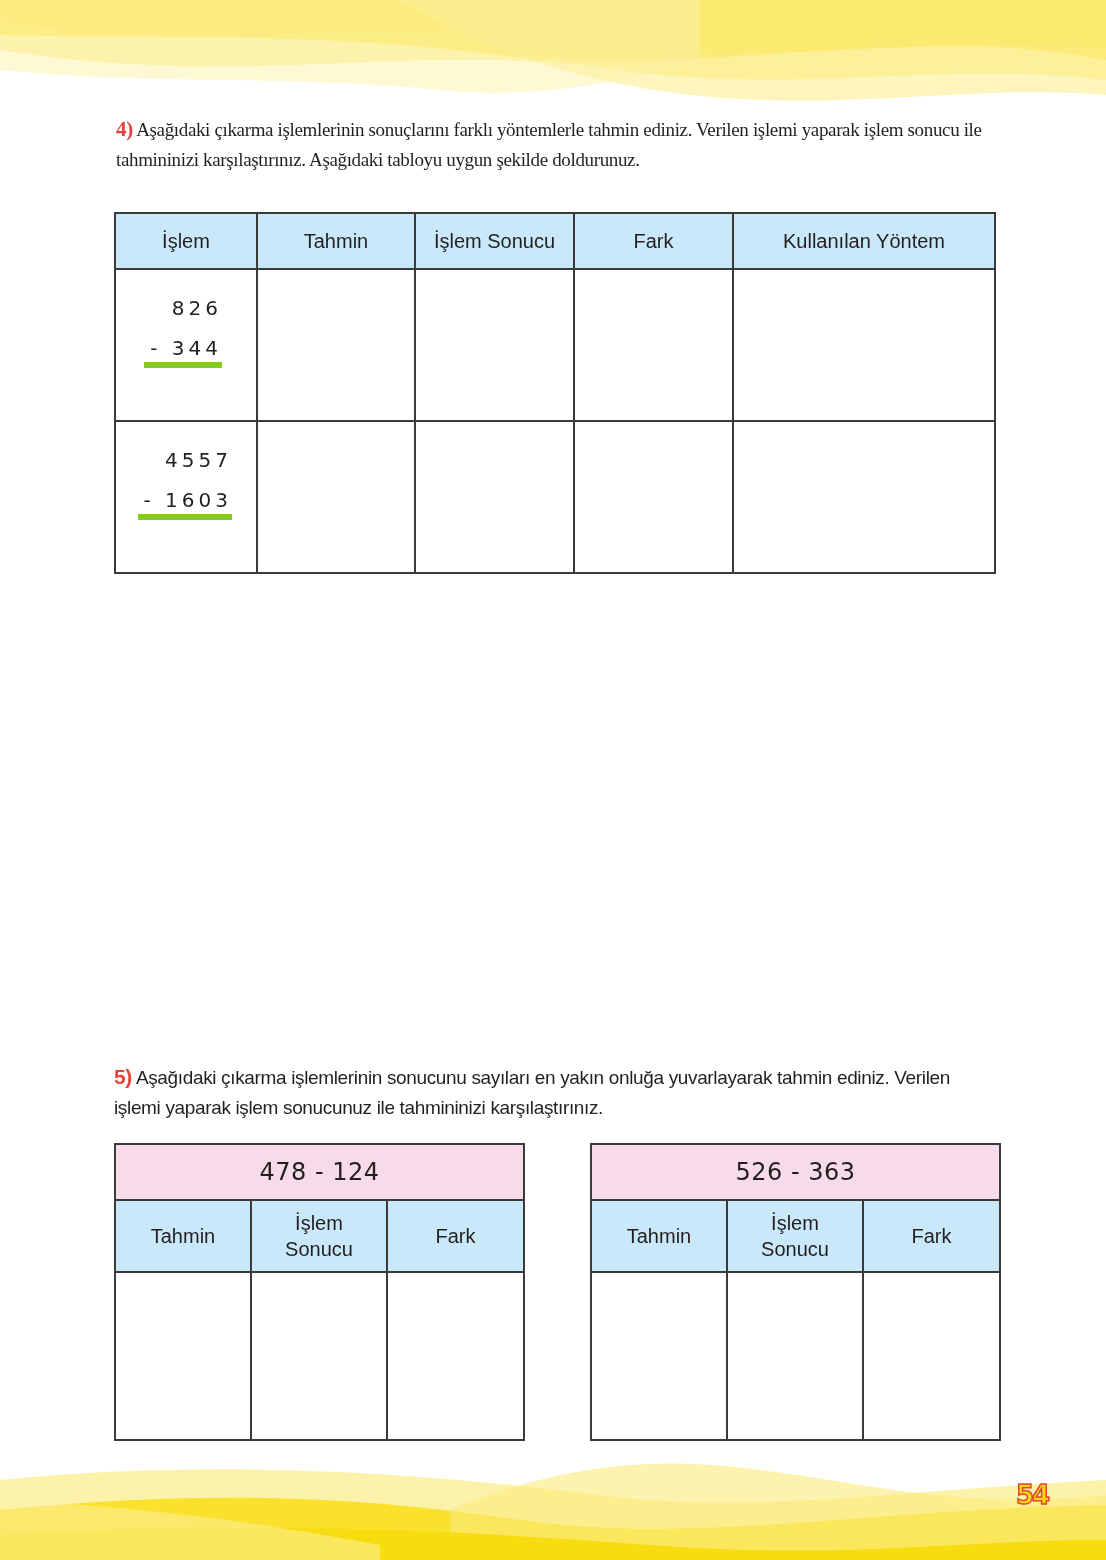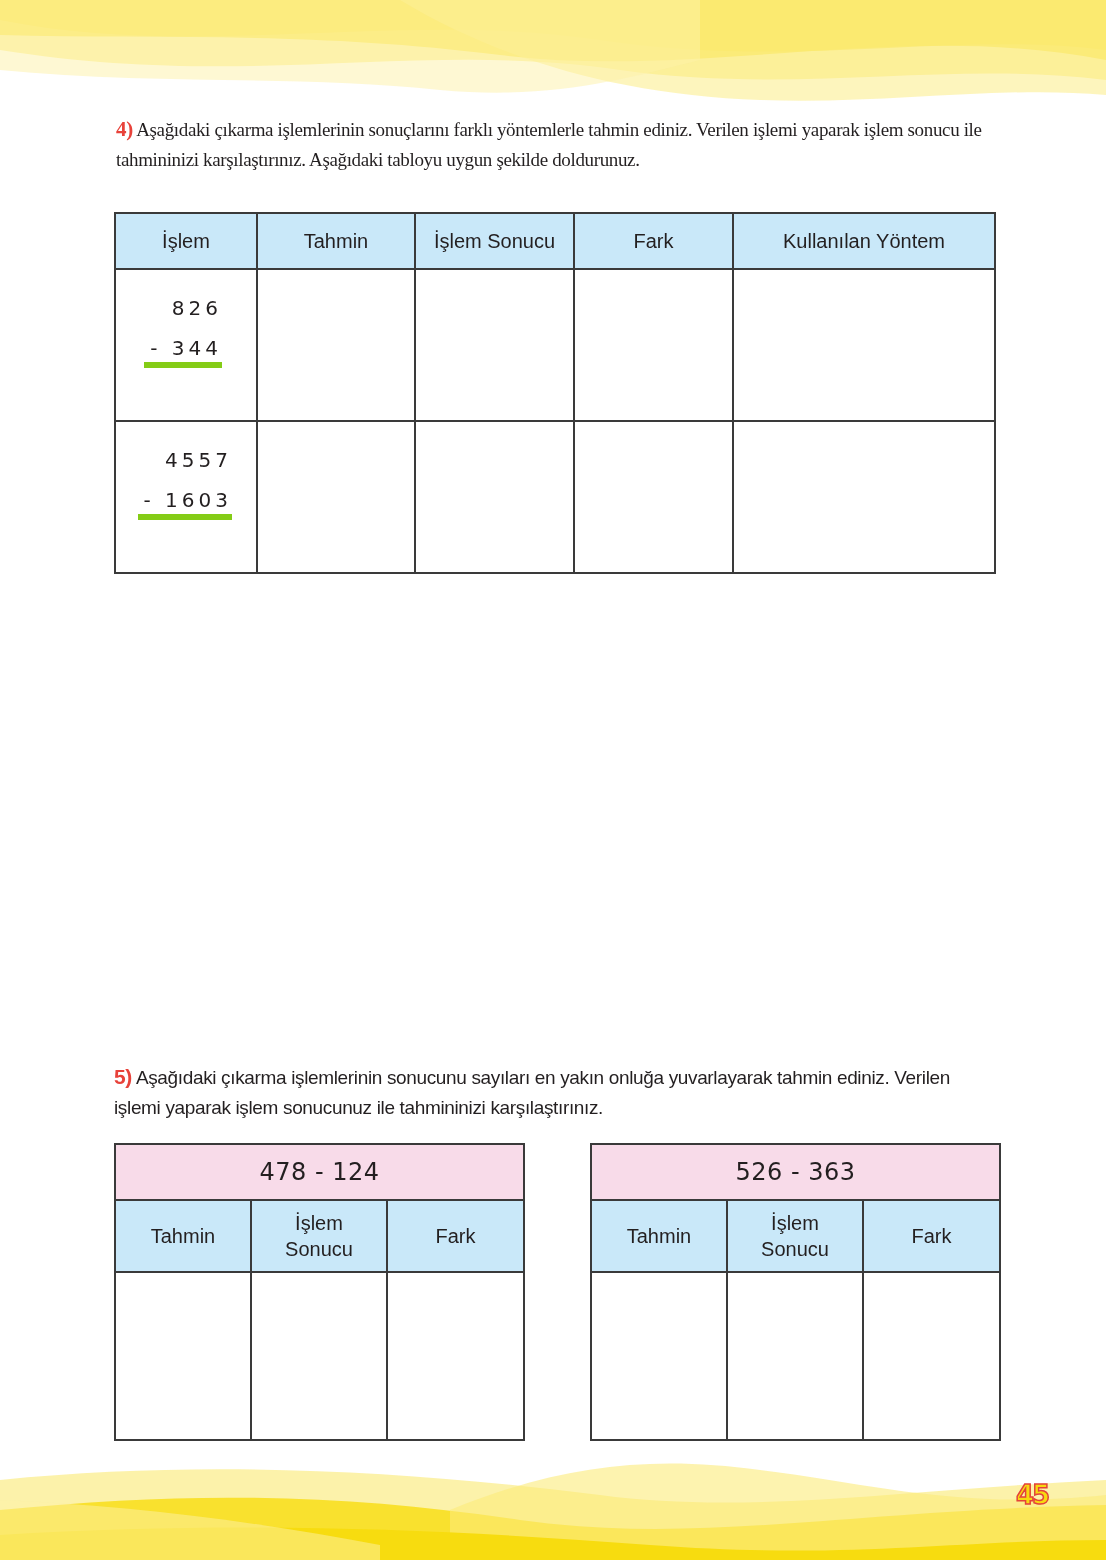--- a/index.html
+++ b/index.html
@@ -182,13 +182,13 @@
   </table>
 
 <svg class="deco deco-bottom" viewBox="0 0 1106 110" preserveAspectRatio="none">
   <path d="M0,30 C200,10 400,20 600,45 C750,65 900,40 1106,30 V110 H0 Z" fill="#fbec86" opacity="0.7"></path>
   <path d="M0,60 C200,40 350,45 520,70 C700,95 850,60 1106,55 V110 H0 Z" fill="#f7dc0f" opacity="0.8"></path>
   <path d="M450,60 C560,15 650,5 760,20 C880,35 960,60 1106,45 V110 H450 Z" fill="#fbeb7a" opacity="0.6"></path>
   <path d="M0,85 C250,70 450,80 650,95 C850,110 950,90 1106,90 V110 H0 Z" fill="#f7dc0f"></path>
   <path d="M0,50 C120,55 250,70 380,95 L380,110 L0,110 Z" fill="#fdf2a8" opacity="0.5"></path>
 </svg>
 
-<div class="page-number">45</div>
+<div class="page-number">54</div>
 
 </body></html>

